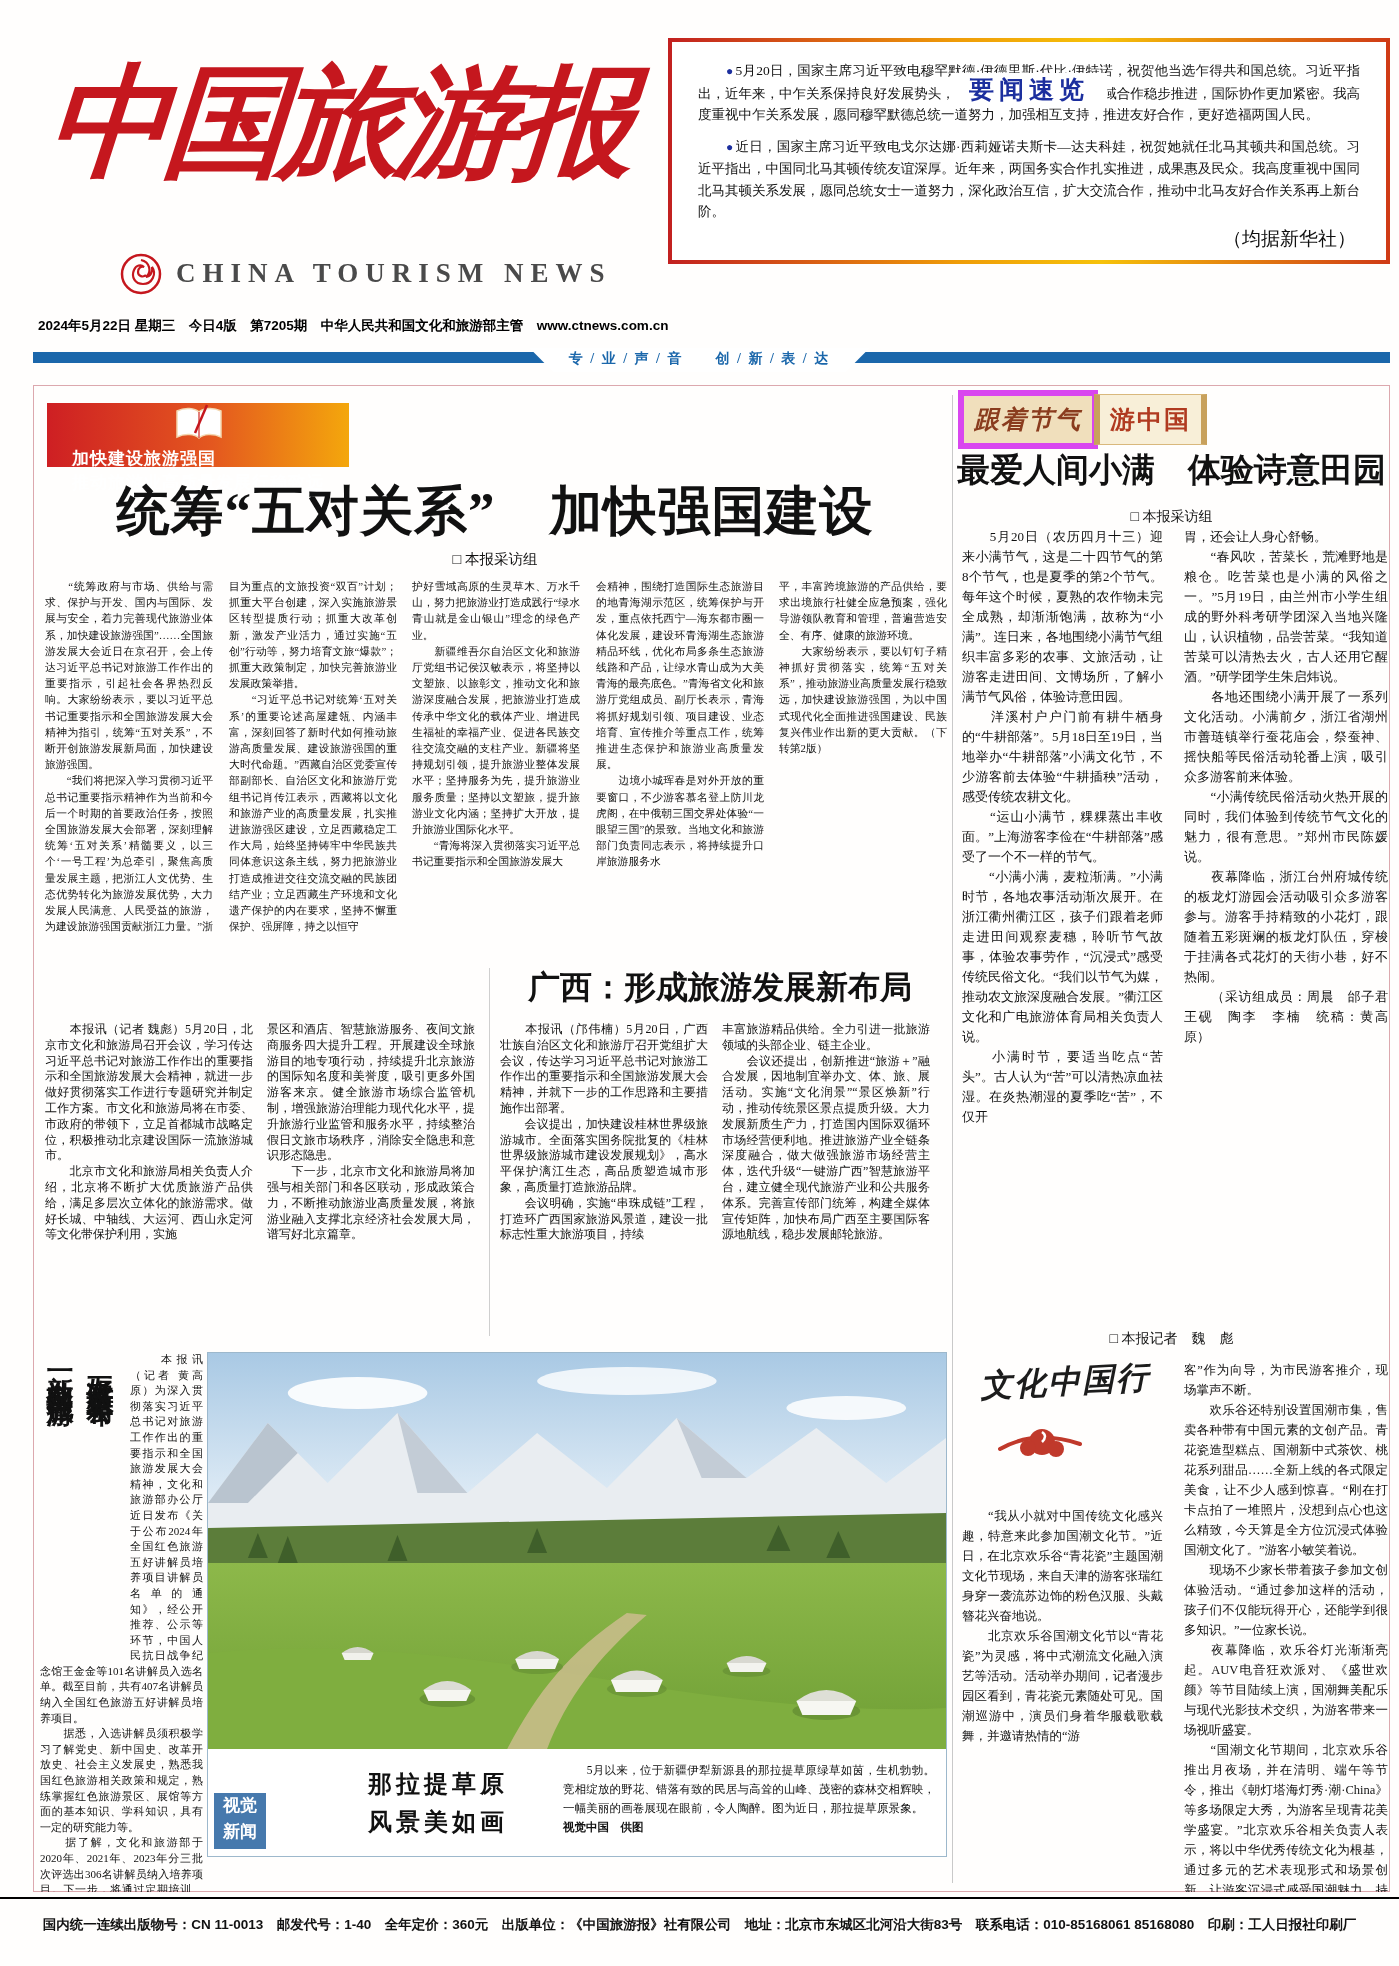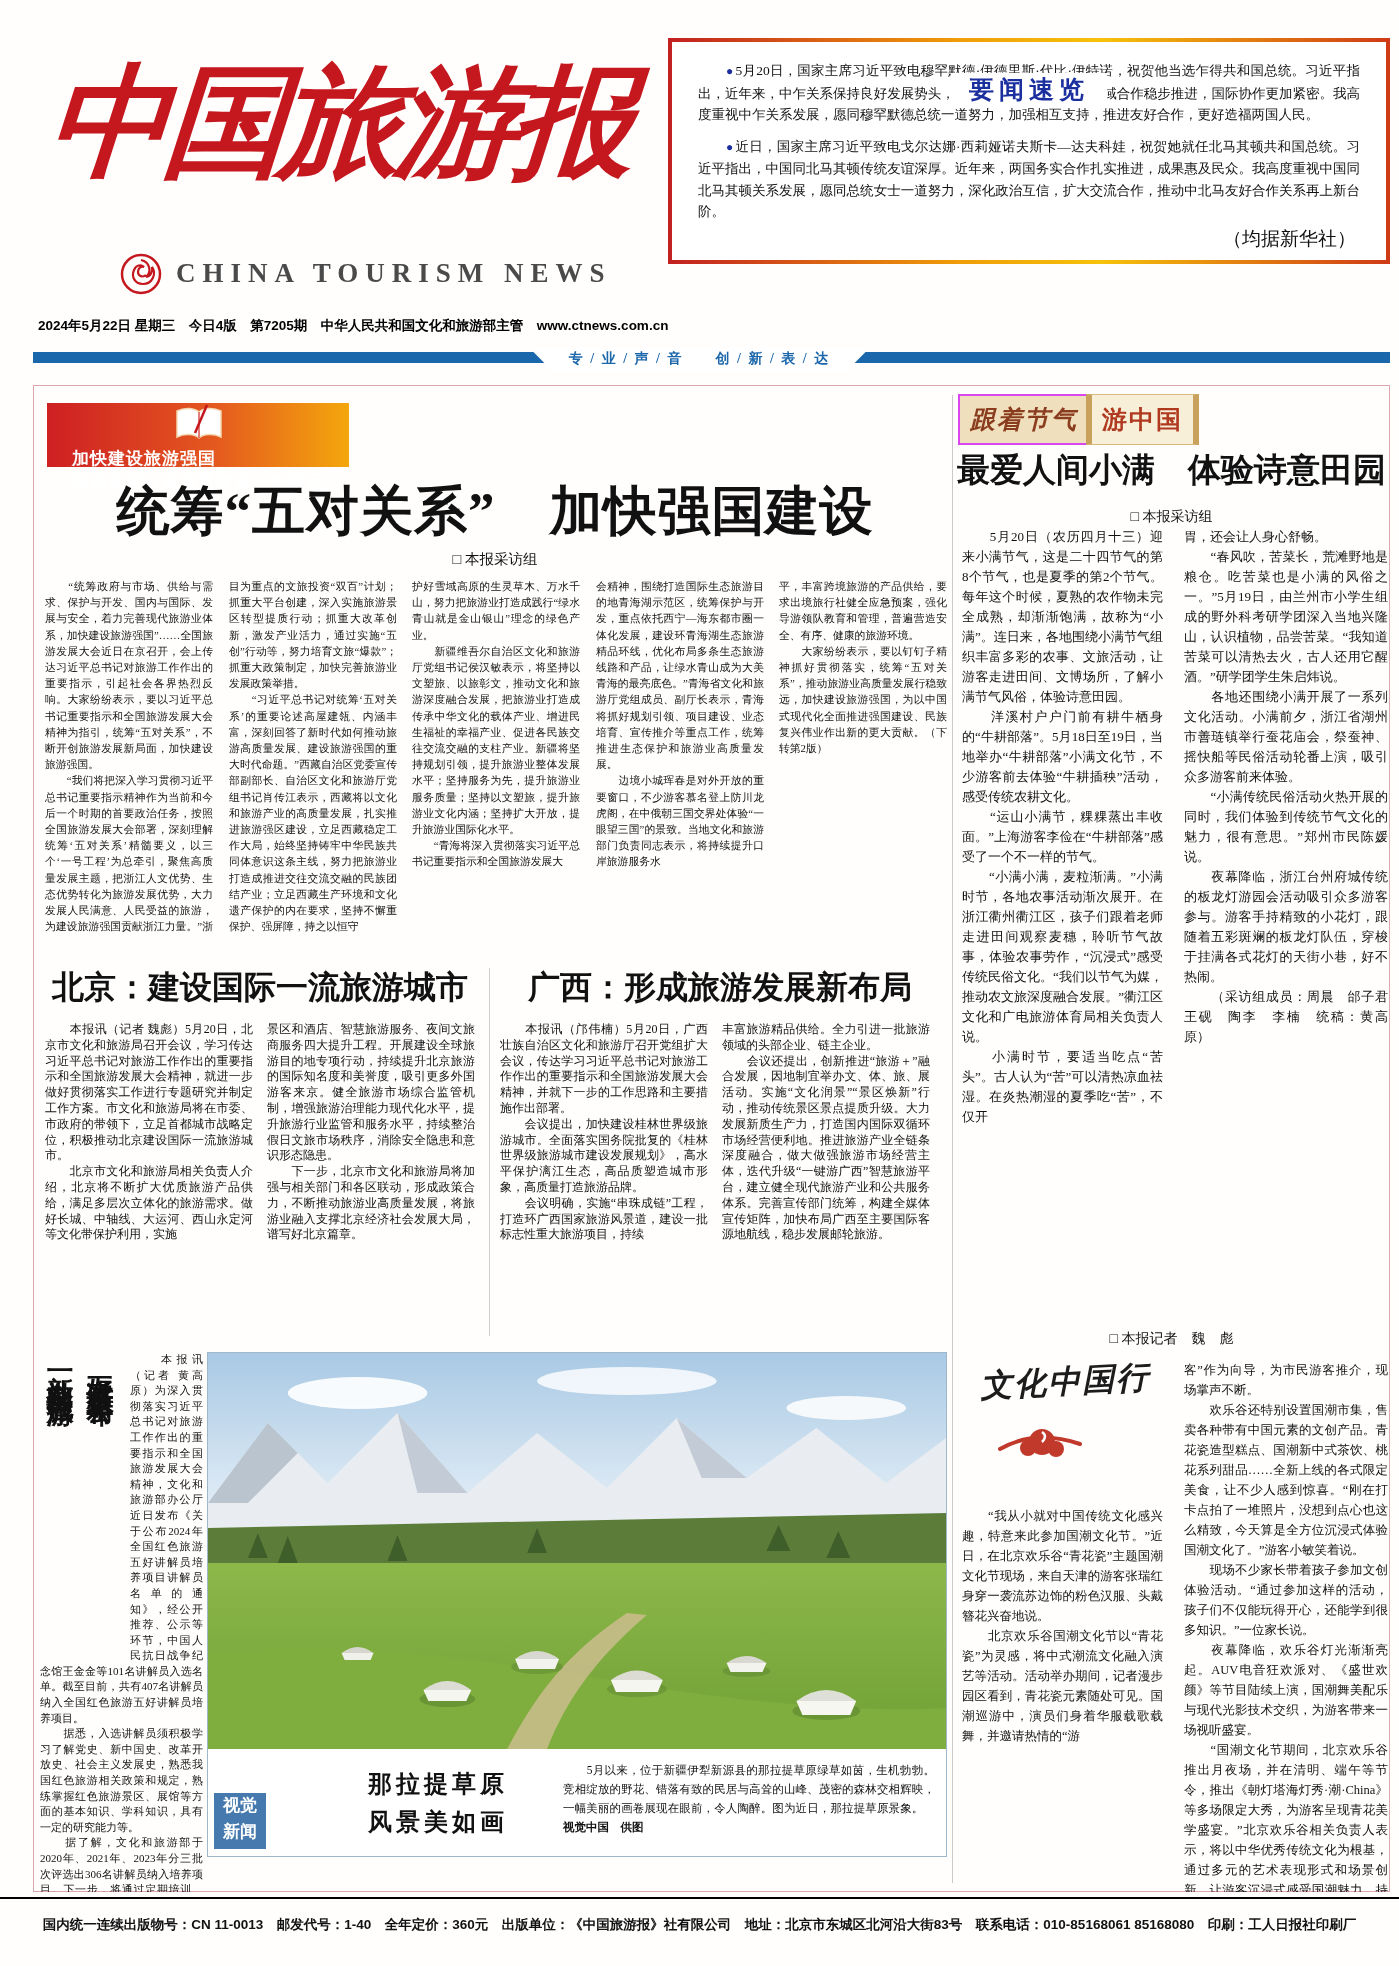--- a/index.html
+++ b/index.html
@@ -63,21 +63,21 @@
   .cap-badge{position:absolute;left:6px;bottom:6px;width:52px;height:56px;background:#4679ad;color:#fff;
       font-size:17px;font-weight:bold;text-align:center;line-height:26px;white-space:pre-line;
       font-family:"Liberation Sans",sans-serif;}
   .cap-title{position:absolute;left:120px;top:16px;width:220px;text-align:center;font-size:24px;
       font-weight:bold;line-height:38px;white-space:pre-line;letter-spacing:4px;}
   .cap-text{position:absolute;left:355px;top:12px;width:372px;font-size:11.5px;line-height:19px;
       text-align:justify;white-space:pre-line;}
   .cap-credit{font-weight:bold;}
   
   .sterm-badge{position:absolute;left:958px;top:390px;height:58px;display:flex;align-items:center;}
-  .sterm-a{background:#f0dfbc;border:2px solid #d946ef;color:#8a3c1e;font-weight:bold;font-size:25px;
+  .sterm-a{background:#f0dfbc;border:6px solid #d946ef;color:#8a3c1e;font-weight:bold;font-size:25px;
       font-style:italic;padding:7px 10px;letter-spacing:2px;}
   .sterm-b{background:#f8efd8;border:1px solid #d9b87c;border-left:6px solid #c8a15c;
       border-right:6px solid #c8a15c;color:#b03a20;font-weight:bold;font-size:25px;padding:8px 10px;
       margin-left:-4px;letter-spacing:2px;}
   .xm-hl{position:absolute;left:953px;top:448px;width:437px;text-align:center;font-size:33px;
       font-weight:bold;white-space:nowrap;}
   .xm-by{position:absolute;left:953px;top:508px;width:437px;text-align:center;font-size:14px;}
   .xm-col{top:527px;height:732px;font-size:13px;line-height:20px;}
   .xm1{left:962px;width:201px;} .xm2{left:1184px;width:204px;}
   
@@ -140,21 +140,20 @@
   <div class="ncol lead-col lc2">目为重点的文旅投资“双百”计划；抓重大平台创建，深入实施旅游景区转型提质行动；抓重大改革创新，激发产业活力，通过实施“五创”行动等，努力培育文旅“爆款”；抓重大政策制定，加快完善旅游业发展政策举措。
 　　“习近平总书记对统筹‘五对关系’的重要论述高屋建瓴、内涵丰富，深刻回答了新时代如何推动旅游高质量发展、建设旅游强国的重大时代命题。”西藏自治区党委宣传部副部长、自治区文化和旅游厅党组书记肖传江表示，西藏将以文化和旅游产业的高质量发展，扎实推进旅游强区建设，立足西藏稳定工作大局，始终坚持铸牢中华民族共同体意识这条主线，努力把旅游业打造成推进交往交流交融的民族团结产业；立足西藏生产环境和文化遗产保护的内在要求，坚持不懈重保护、强屏障，持之以恒守</div>
   <div class="ncol lead-col lc3">护好雪域高原的生灵草木、万水千山，努力把旅游业打造成践行“绿水青山就是金山银山”理念的绿色产业。
 　　新疆维吾尔自治区文化和旅游厅党组书记侯汉敏表示，将坚持以文塑旅、以旅彰文，推动文化和旅游深度融合发展，把旅游业打造成传承中华文化的载体产业、增进民生福祉的幸福产业、促进各民族交往交流交融的支柱产业。新疆将坚持规划引领，提升旅游业整体发展水平；坚持服务为先，提升旅游业服务质量；坚持以文塑旅，提升旅游业文化内涵；坚持扩大开放，提升旅游业国际化水平。
 　　“青海将深入贯彻落实习近平总书记重要指示和全国旅游发展大</div>
   <div class="ncol lead-col lc4">会精神，围绕打造国际生态旅游目的地青海湖示范区，统筹保护与开发，重点依托西宁—海东都市圈一体化发展，建设环青海湖生态旅游精品环线，优化布局多条生态旅游线路和产品，让绿水青山成为大美青海的最亮底色。”青海省文化和旅游厅党组成员、副厅长表示，青海将抓好规划引领、项目建设、业态培育、宣传推介等重点工作，统筹推进生态保护和旅游业高质量发展。
 　　边境小城珲春是对外开放的重要窗口，不少游客慕名登上防川龙虎阁，在中俄朝三国交界处体验“一眼望三国”的景致。当地文化和旅游部门负责同志表示，将持续提升口岸旅游服务水</div>
   <div class="ncol lead-col lc5">平，丰富跨境旅游的产品供给，要求出境旅行社健全应急预案，强化导游领队教育和管理，普遍营造安全、有序、健康的旅游环境。
 　　大家纷纷表示，要以钉钉子精神抓好贯彻落实，统筹“五对关系”，推动旅游业高质量发展行稳致远，加快建设旅游强国，为以中国式现代化全面推进强国建设、民族复兴伟业作出新的更大贡献。（下转第2版）</div>
 
-  <div class="sub-hl bj-hl">北京：建设国际一流旅游城市</div>
   <div class="ncol sub-col bj1">　　本报讯（记者 魏彪）5月20日，北京市文化和旅游局召开会议，学习传达习近平总书记对旅游工作作出的重要指示和全国旅游发展大会精神，就进一步做好贯彻落实工作进行专题研究并制定工作方案。市文化和旅游局将在市委、市政府的带领下，立足首都城市战略定位，积极推动北京建设国际一流旅游城市。
 　　北京市文化和旅游局相关负责人介绍，北京将不断扩大优质旅游产品供给，满足多层次立体化的旅游需求。做好长城、中轴线、大运河、西山永定河等文化带保护利用，实施</div>
   <div class="ncol sub-col bj2">景区和酒店、智慧旅游服务、夜间文旅商服务四大提升工程。开展建设全球旅游目的地专项行动，持续提升北京旅游的国际知名度和美誉度，吸引更多外国游客来京。健全旅游市场综合监管机制，增强旅游治理能力现代化水平，提升旅游行业监管和服务水平，持续整治假日文旅市场秩序，消除安全隐患和意识形态隐患。
 　　下一步，北京市文化和旅游局将加强与相关部门和各区联动，形成政策合力，不断推动旅游业高质量发展，将旅游业融入支撑北京经济社会发展大局，谱写好北京篇章。</div>
 
   <div class="sub-hl gx-hl">广西：形成旅游发展新布局</div>
   <div class="ncol sub-col gx1">　　本报讯（邝伟楠）5月20日，广西壮族自治区文化和旅游厅召开党组扩大会议，传达学习习近平总书记对旅游工作作出的重要指示和全国旅游发展大会精神，并就下一步的工作思路和主要措施作出部署。
 　　会议提出，加快建设桂林世界级旅游城市。全面落实国务院批复的《桂林世界级旅游城市建设发展规划》，高水平保护漓江生态，高品质塑造城市形象，高质量打造旅游品牌。
 　　会议明确，实施“串珠成链”工程，打造环广西国家旅游风景道，建设一批标志性重大旅游项目，持续</div>
   <div class="ncol sub-col gx2">丰富旅游精品供给。全力引进一批旅游领域的头部企业、链主企业。

